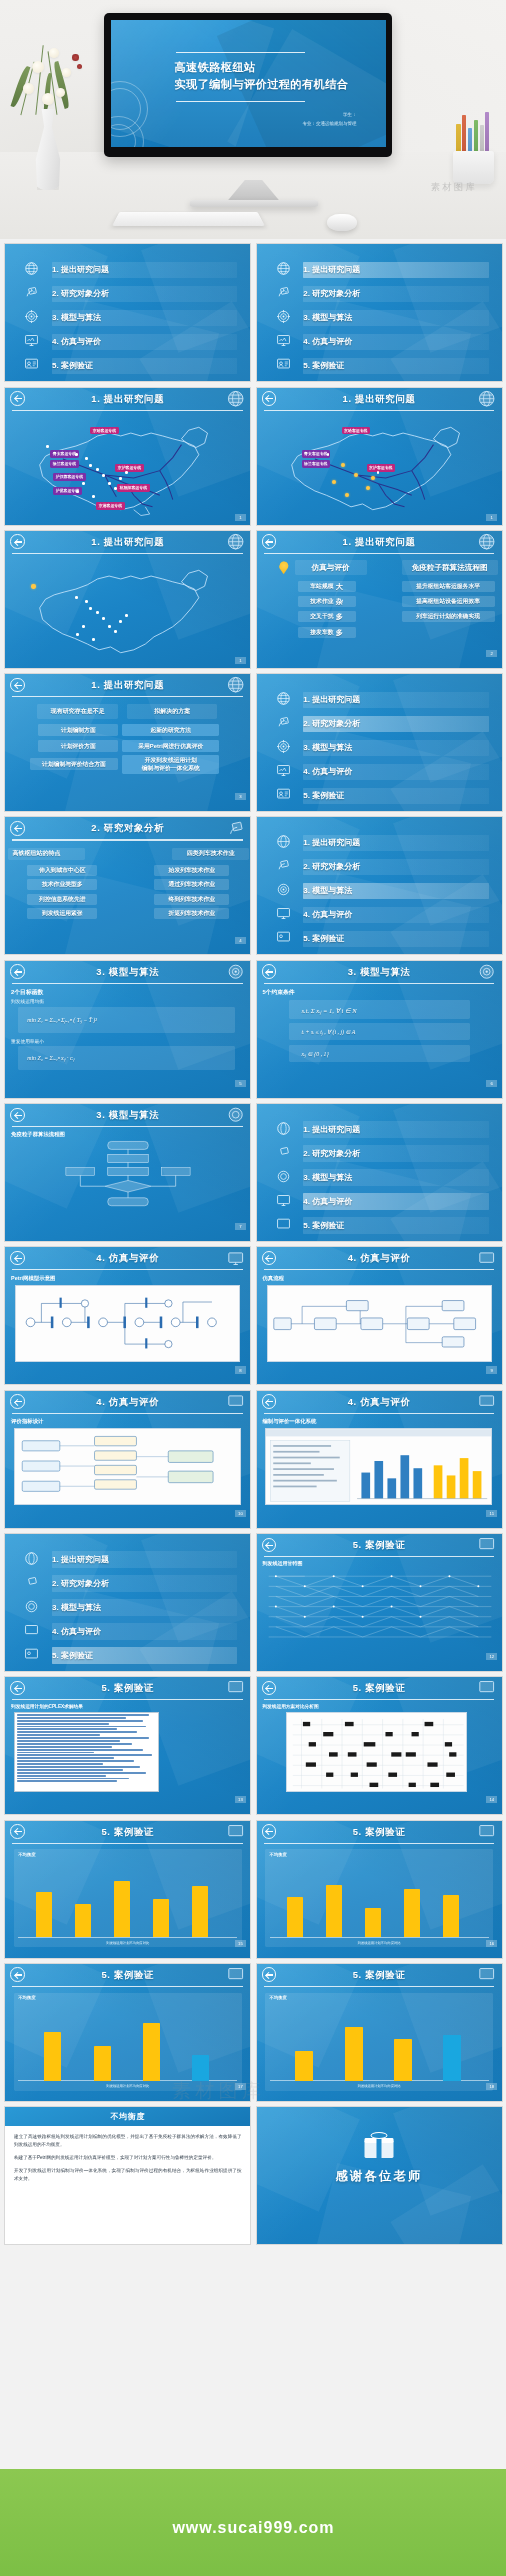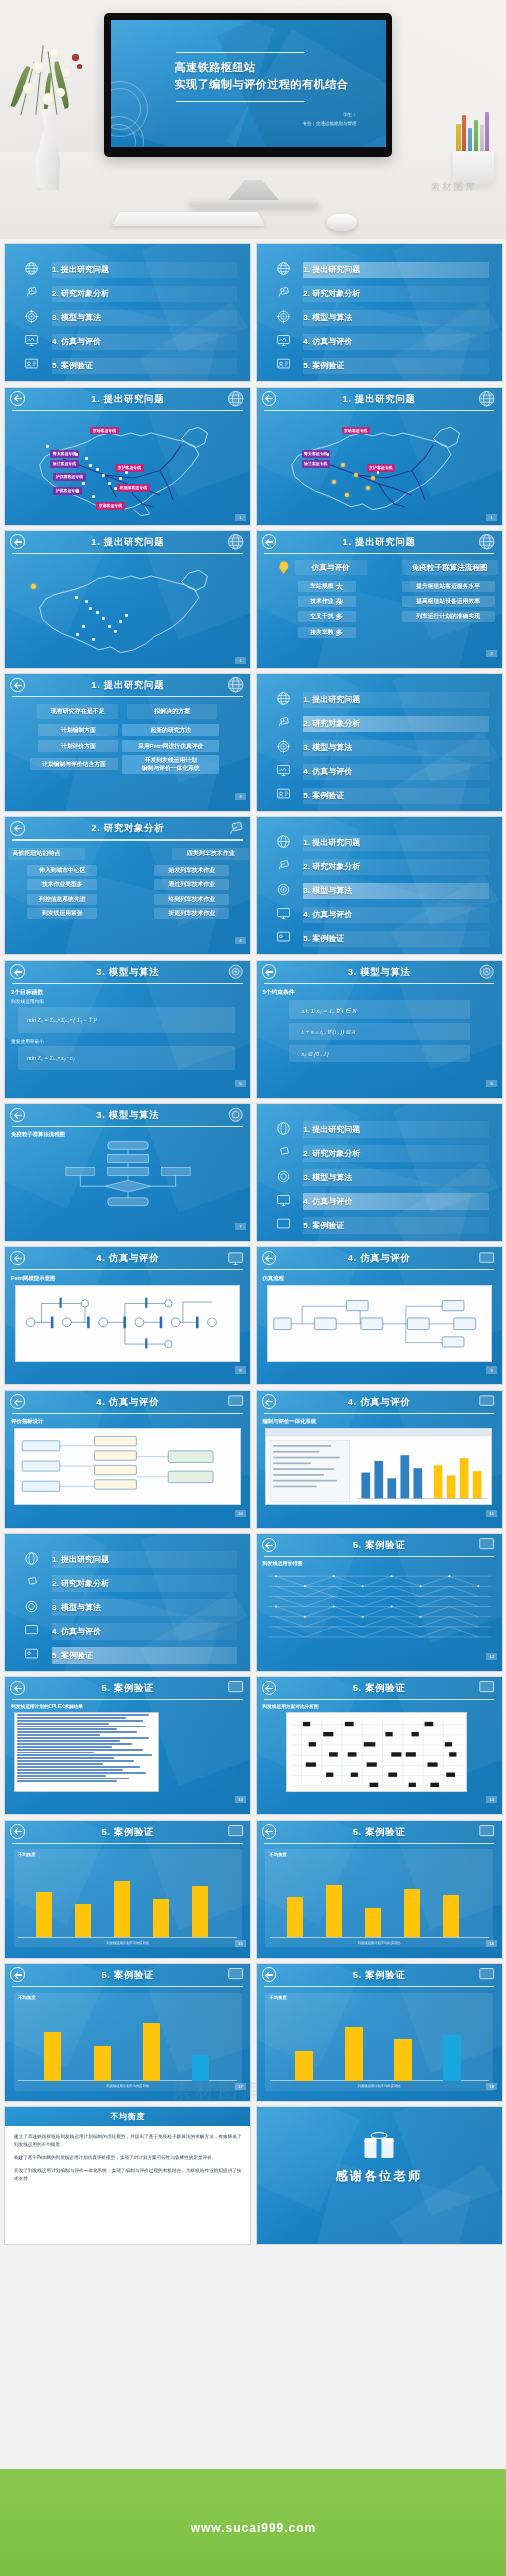--- a/index.html
+++ b/index.html
@@ -279,21 +279,21 @@
   .gift .gr{ position:absolute; left:12.3px; top:5.8px; width:4.3px; height:20px; background:#1f8ccd;}
   .gift .gk{ position:absolute; left:5.8px; top:0; width:17.4px; height:7.2px; border:1.4px solid #fff; border-radius:50%;}
 
   
   .footer{
     position:absolute; left:0; bottom:0; width:507px; height:107px;
     background:linear-gradient(#8cc851,#7cbf45);
     display:flex; flex-direction:column; align-items:center; justify-content:center;
   }
   .f-line1{ color:#fff; font-size:14.5px; font-weight:bold; letter-spacing:0.7px; text-shadow:0 0.7px 1.4px rgba(0,0,0,.15);}
-  .f-line2{ color:#fff; font-size:12px; font-weight:bold; letter-spacing:1px; margin-top:10px;}
+  .f-line2{ color:#fff; font-size:16px; font-weight:bold; letter-spacing:1px; margin-top:10px;}
   .wm-mid{
     position:absolute; font-family:"Liberation Serif",serif; color:rgba(150,150,150,.18);
     font-size:19px; letter-spacing:4.3px; pointer-events:none;
   }
 </style>
 </head>
 <body>
 
 <div class="page">
 

